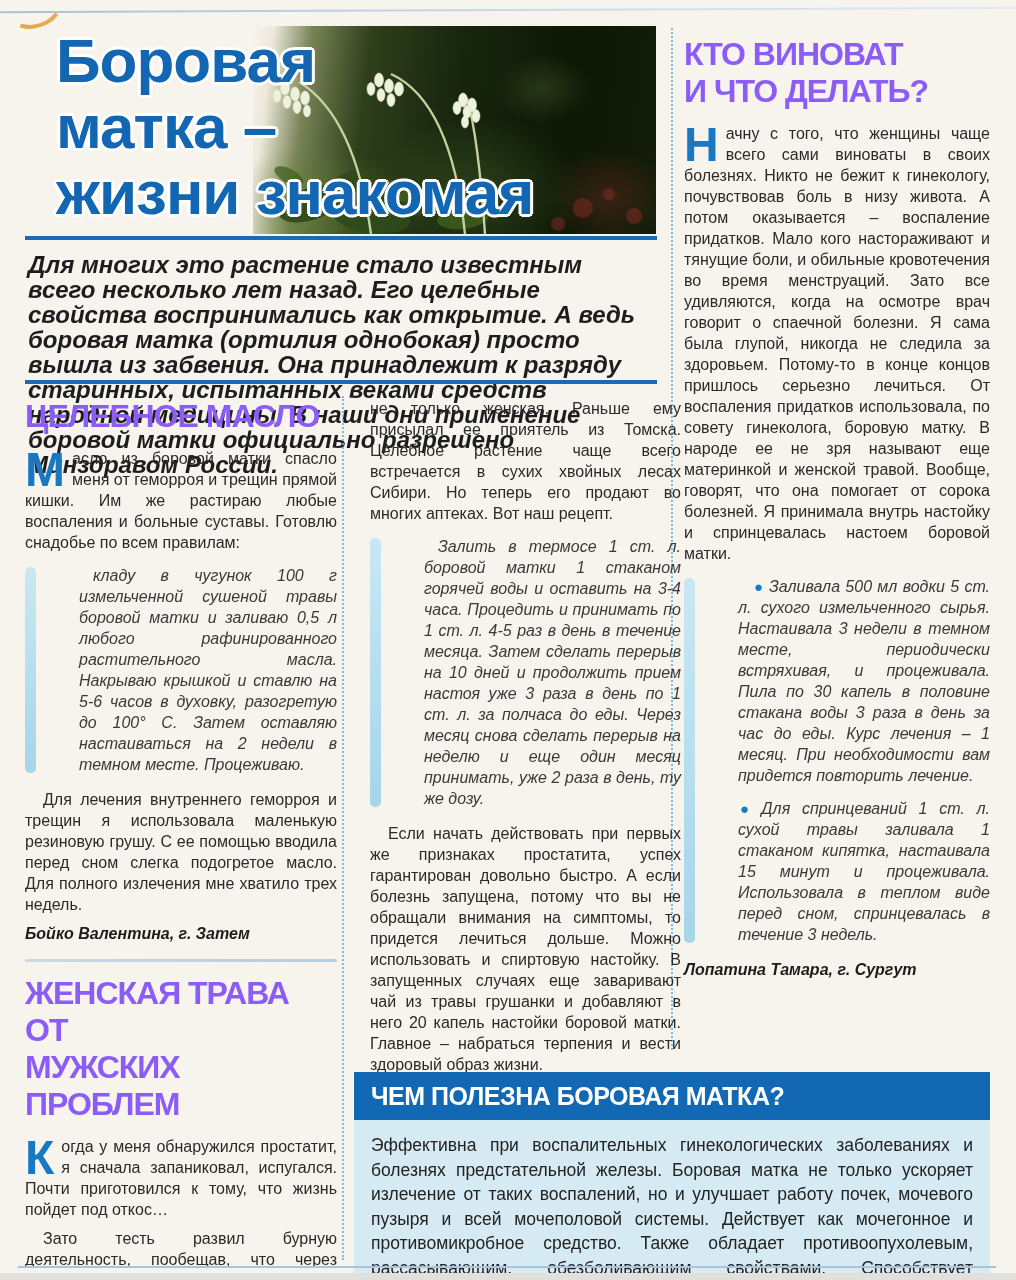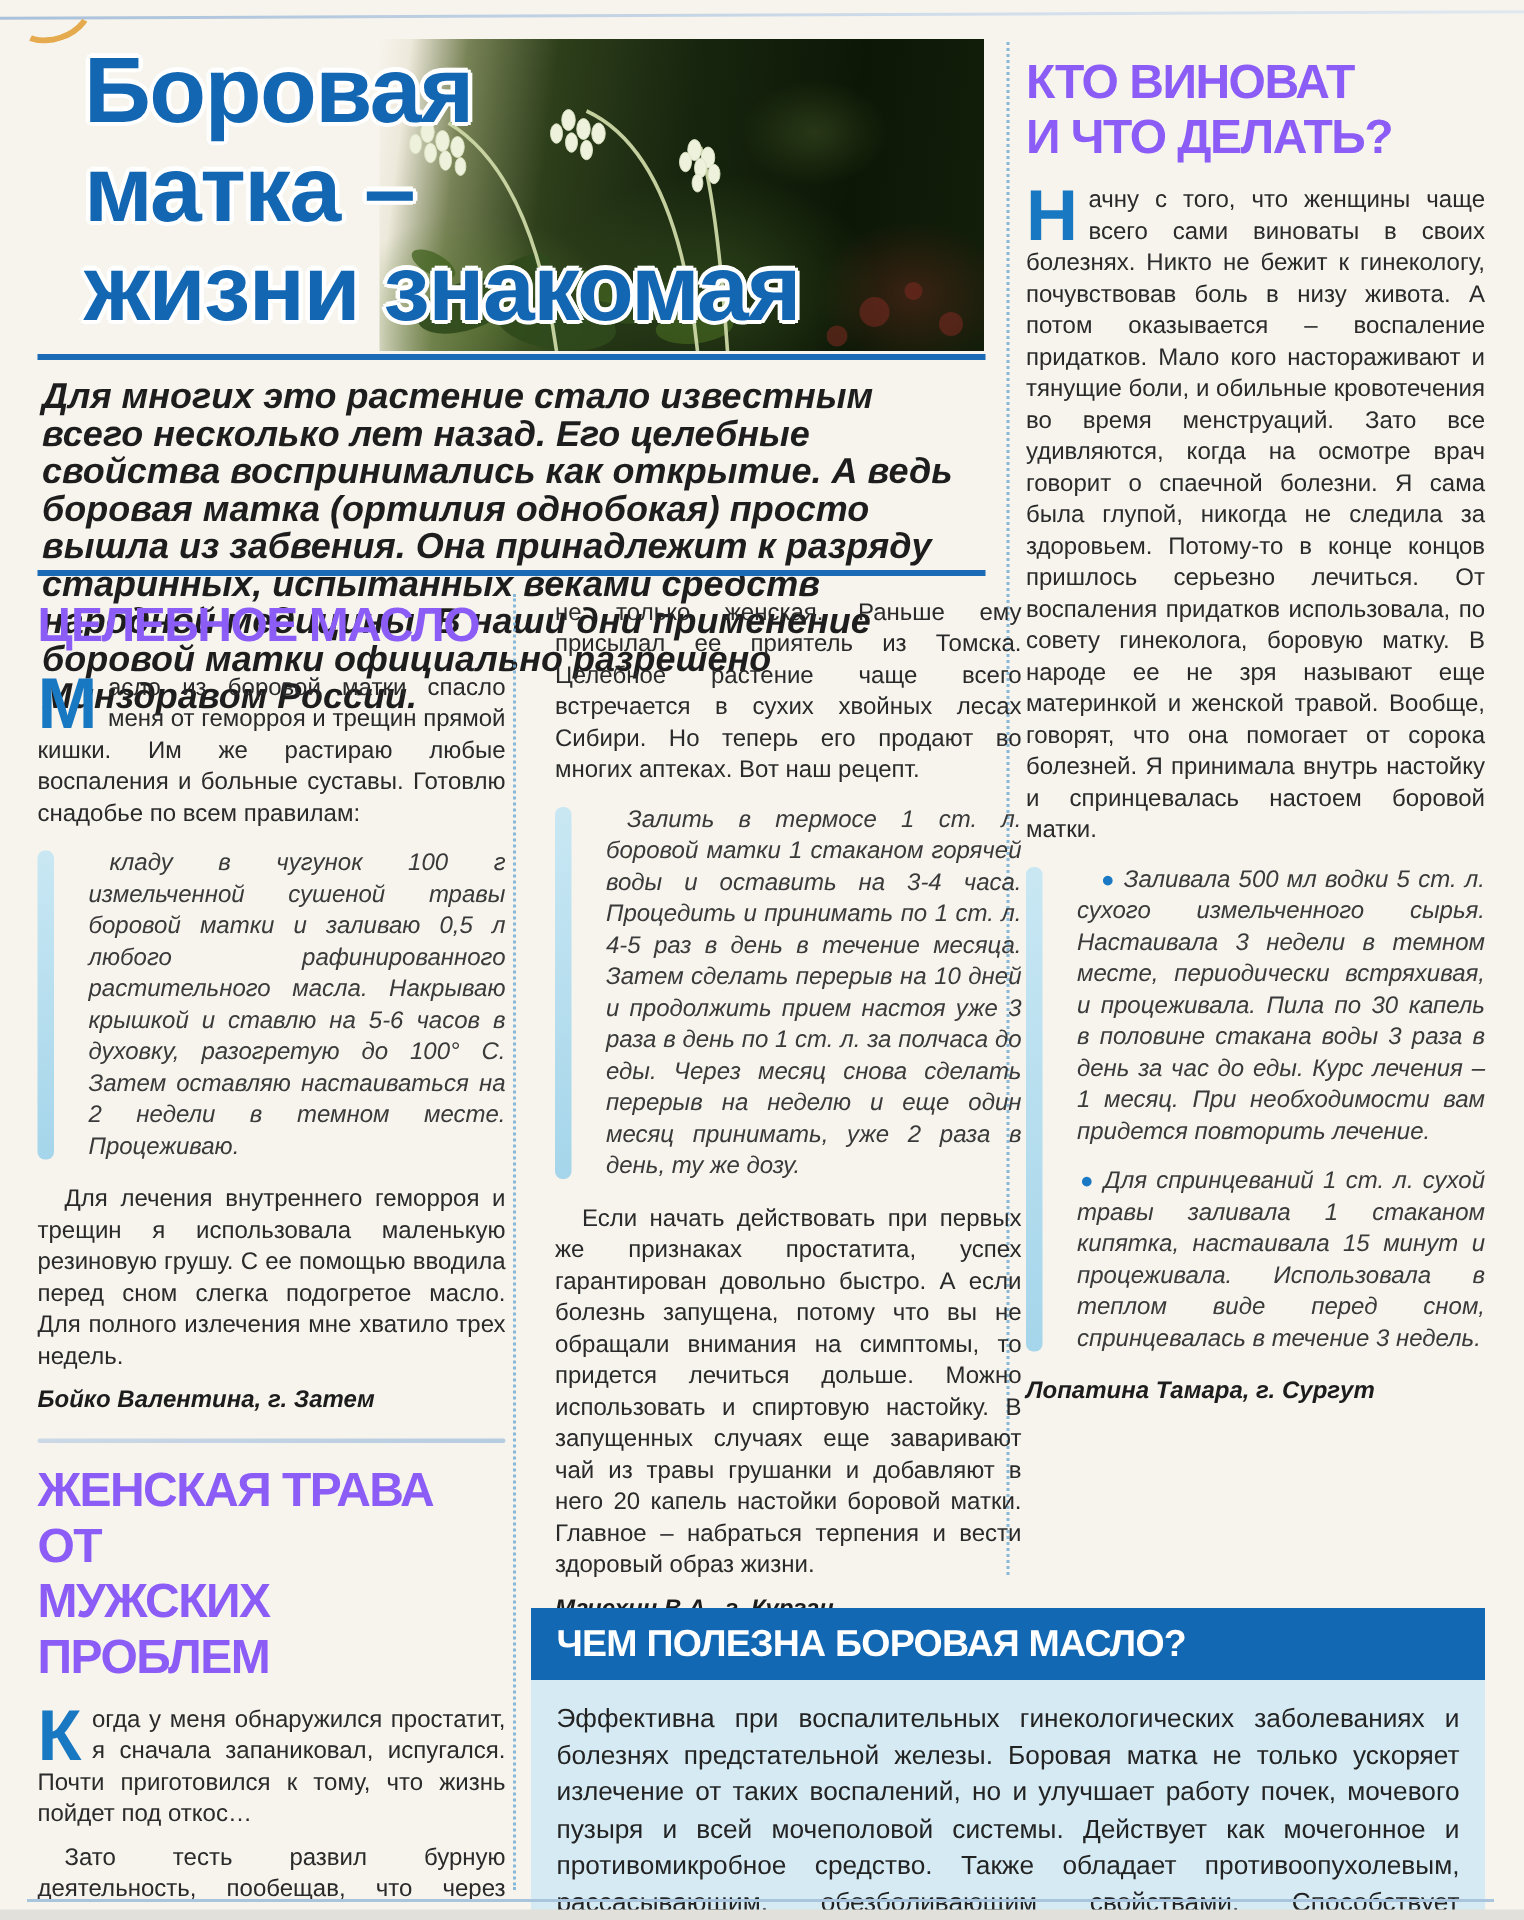--- a/index.html
+++ b/index.html
@@ -43,21 +43,21 @@
   .col{position:absolute;top:398px;}
   .col-left{left:25px;width:312px;}
   .col-mid{left:370px;width:311px;}
   .col-right{left:684px;top:36px;width:306px;}
   h2{margin:0 0 13px;font-size:32px;line-height:37px;font-weight:bold;
     color:#8b5cf6;letter-spacing:-1px;}
   .col p{margin:0 0 8px;font-size:16px;line-height:21px;text-align:justify;}
   .col p.ind{text-indent:18px;}
   .dropcap{float:left;font-size:48px;line-height:37px;font-weight:bold;
     color:#1878c2;margin:3px 7px 0 0;}
-  .quote{position:relative;margin:12px 0 14px;padding-left:34px;
+  .quote{position:relative;margin:12px 0 14px;padding-left:54px;
     font-style:italic;color:#3a3a3a;}
   .quote .bar{position:absolute;left:0;top:2px;bottom:2px;width:11px;border-radius:5px;
     background:linear-gradient(180deg,#c4e6f4,#9cd2ea);opacity:.9;}
   .quote p{margin:0 0 8px;}
   .quote p:first-of-type{text-indent:14px;}
   .bullets p{margin:12px 0 6px;}
   .dot{color:#1a78c4;font-style:normal;font-size:15px;margin:0 5px 0 2px;}
   .sig{font-weight:bold;font-style:italic;text-align:right;
     padding-right:6px;font-size:17px;color:#1c1c1c;margin:2px 0 0;}
   .subdiv{height:3px;background:linear-gradient(90deg,#ccd8e6,#b6cce0);
@@ -186,20 +186,20 @@
     <p><span class="dropcap">Н</span><span>ачну с того, что женщины чаще всего сами виноваты в своих болезнях. Никто не бежит к гинекологу, почувствовав боль в низу живота. А потом оказывается – воспаление придатков. Мало кого настораживают и тянущие боли, и обильные кровотечения во время менструаций. Зато все удивляются, когда на осмотре врач говорит о спаечной болезни. Я сама была глупой, никогда не следила за здоровьем. Потому-то в конце концов пришлось серьезно лечиться. От воспаления придатков использовала, по совету гинеколога, боровую матку. В народе ее не зря называют еще материнкой и женской травой. Вообще, говорят, что она помогает от сорока болезней. Я принимала внутрь настойку и спринцевалась настоем боровой матки.</span></p>
     <div class="quote bullets">
       <span class="bar"></span>
       <p><span class="dot">●</span><span>Заливала 500 мл водки 5 ст. л. сухого измельченного сырья. Настаивала 3 недели в темном месте, периодически встряхивая, и процеживала. Пила по 30 капель в половине стакана воды 3 раза в день за час до еды. Курс лечения – 1 месяц. При необходимости вам придется повторить лечение.</span></p>
       <p><span class="dot">●</span><span>Для спринцеваний 1 ст. л. сухой травы заливала 1 стаканом кипятка, настаивала 15 минут и процеживала. Использовала в теплом виде перед сном, спринцевалась в течение 3 недель.</span></p>
     </div>
     <p class="sig">Лопатина Тамара, г. Сургут</p>
   </div>
 
   <div class="infobox">
-    <div class="infobox-banner">ЧЕМ ПОЛЕЗНА БОРОВАЯ МАСЛО?</div>
+    <div class="infobox-banner">ЧЕМ ПОЛЕЗНА БОРОВАЯ МАТКА?</div>
     <div class="infobox-body">Эффективна при воспалительных гинекологических заболеваниях и болезнях предстательной железы. Боровая матка не только ускоряет излечение от таких воспалений, но и улучшает работу почек, мочевого пузыря и всей мочеполовой системы. Действует как мочегонное и противомикробное средство. Также обладает противоопухолевым, рассасывающим, обезболивающим свойствами. Способствует укреплению иммунитета.</div>
   </div>
 
   <div class="bottom-line"></div>
   <div class="bottom-strip"></div>
 
 </div>
 
 </body></html>

